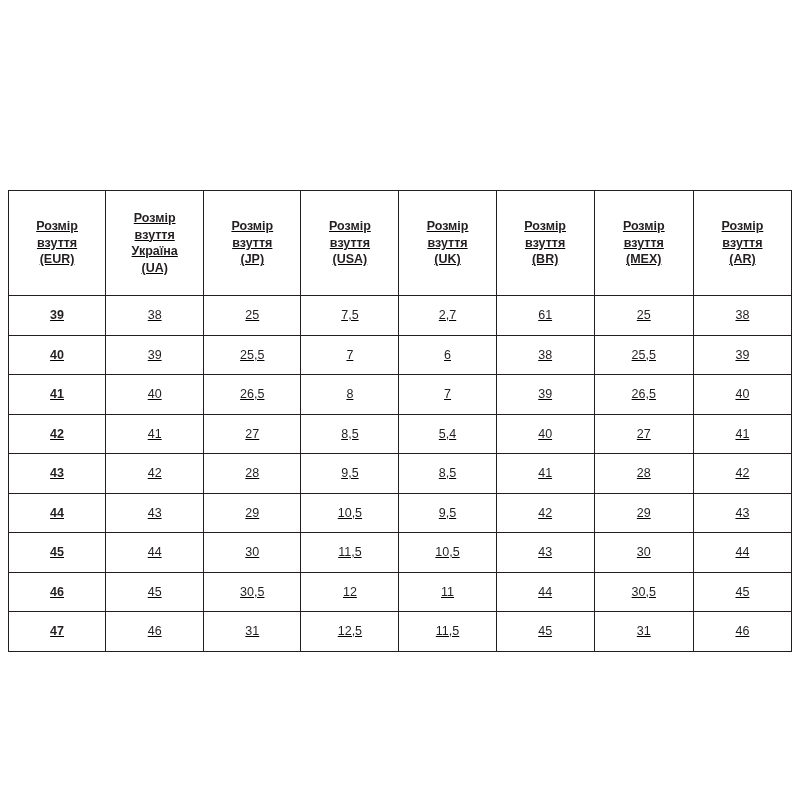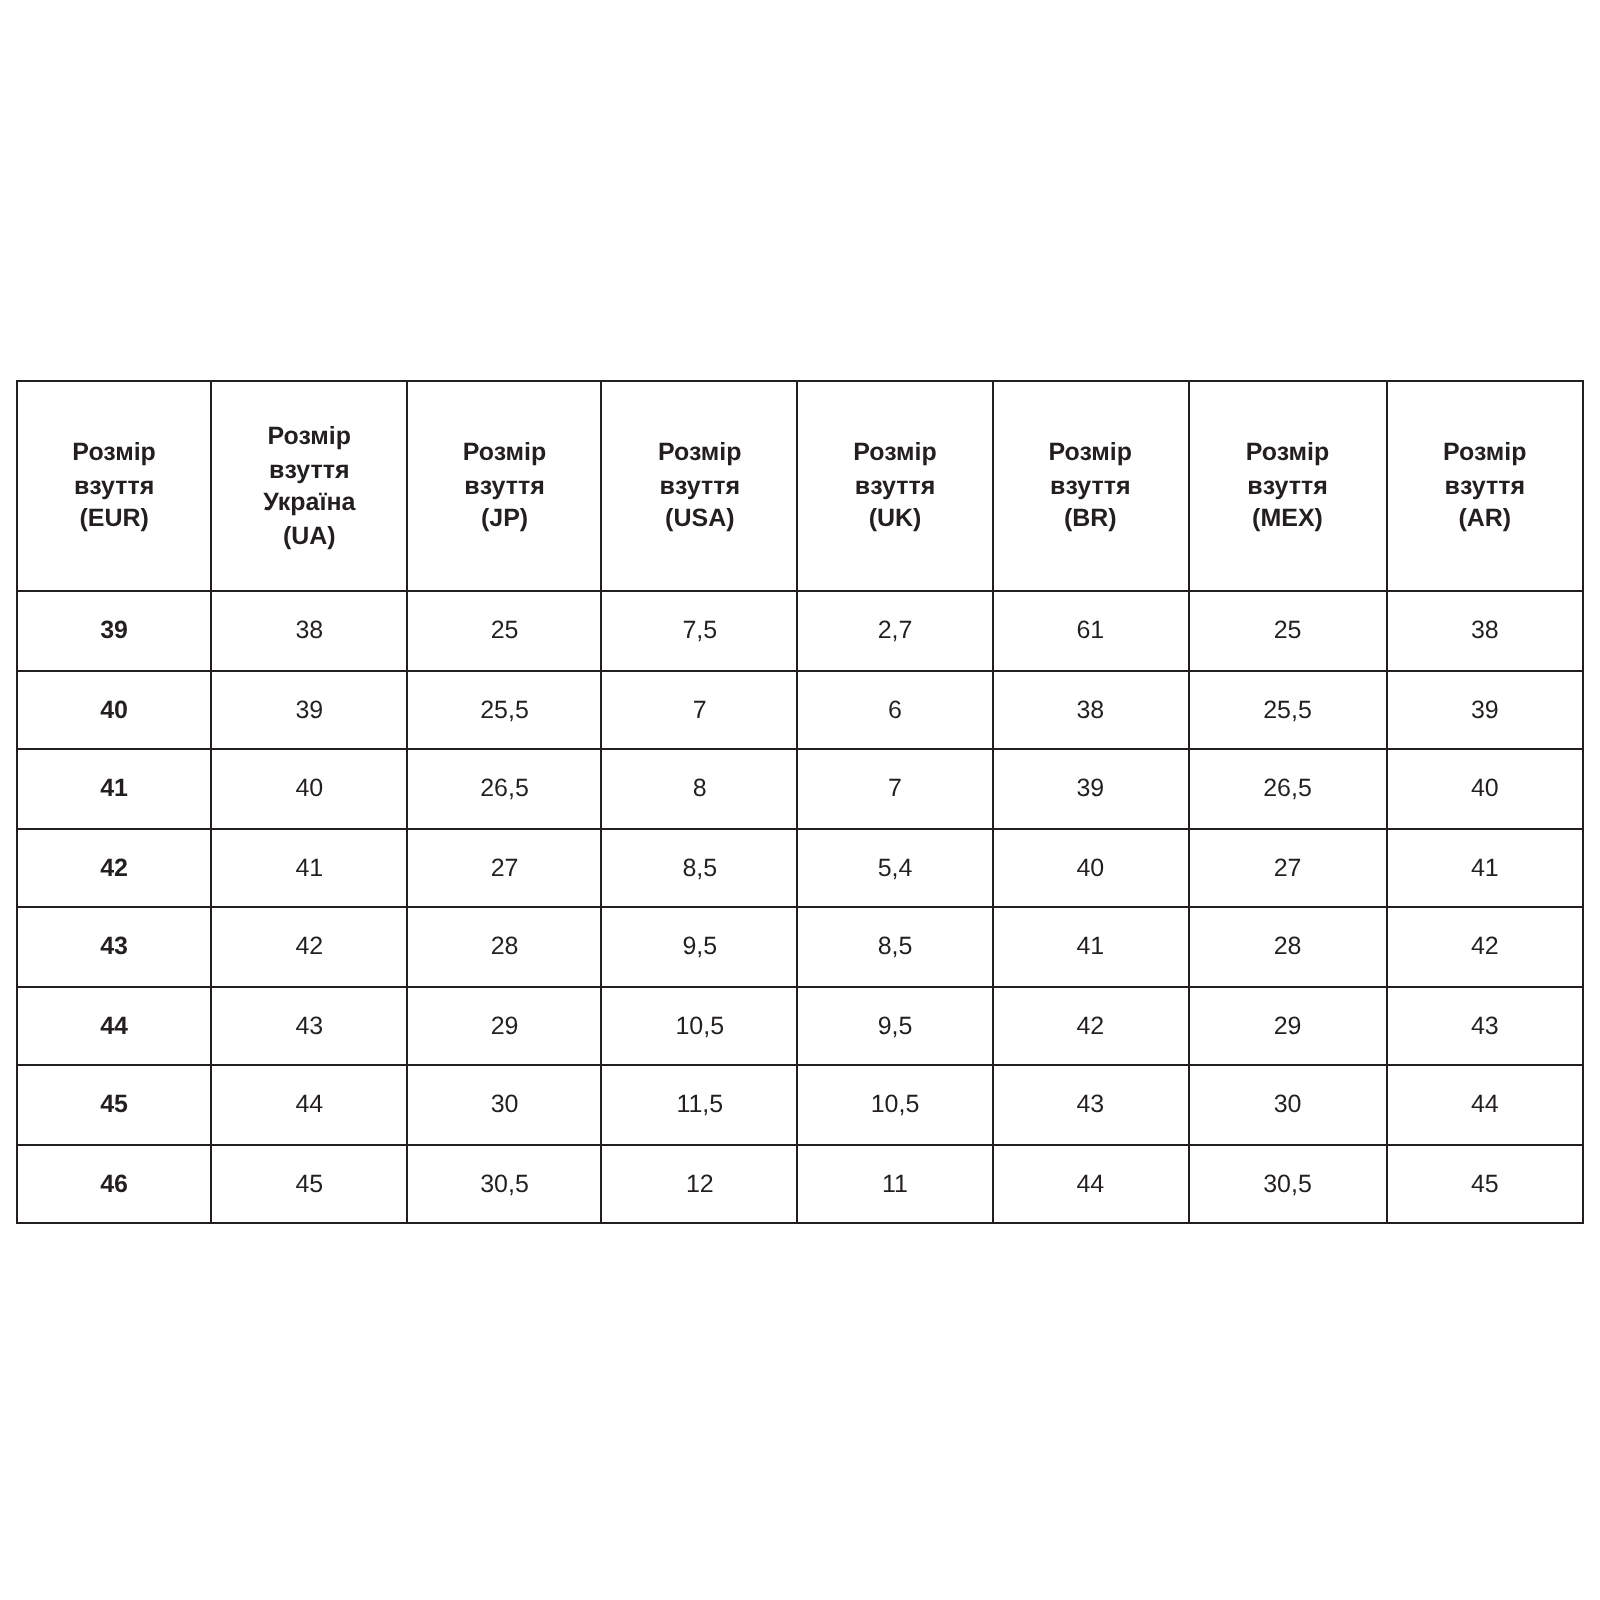--- a/index.html
+++ b/index.html
@@ -15,20 +15,21 @@
     width: 800px;
     height: 800px;
     background: #ffffff;
     overflow: hidden;
   }
   #table-wrap {
     position: absolute;
     left: 8px;
     top: 190px;
     width: 712px;
+    text-decoration: underline;
   }
   table.size-table {
     border-collapse: collapse;
     width: 784px;
     table-layout: fixed;
   }
   table.size-table th,
   table.size-table td {
     border: 1px solid #231f20;
     text-align: center;
@@ -188,16 +189,26 @@
         <tr>
           <td class="first-col">46</td>
           <td>45</td>
           <td>30,5</td>
           <td>12</td>
           <td>11</td>
           <td>44</td>
           <td>30,5</td>
           <td>45</td>
         </tr>
+        <tr>
+          <td class="first-col">47</td>
+          <td>46</td>
+          <td>31</td>
+          <td>12,5</td>
+          <td>11,5</td>
+          <td>45</td>
+          <td>31</td>
+          <td>46</td>
+        </tr>
       </tbody>
     </table>
   </div>
 </div>
 
 </body></html>

